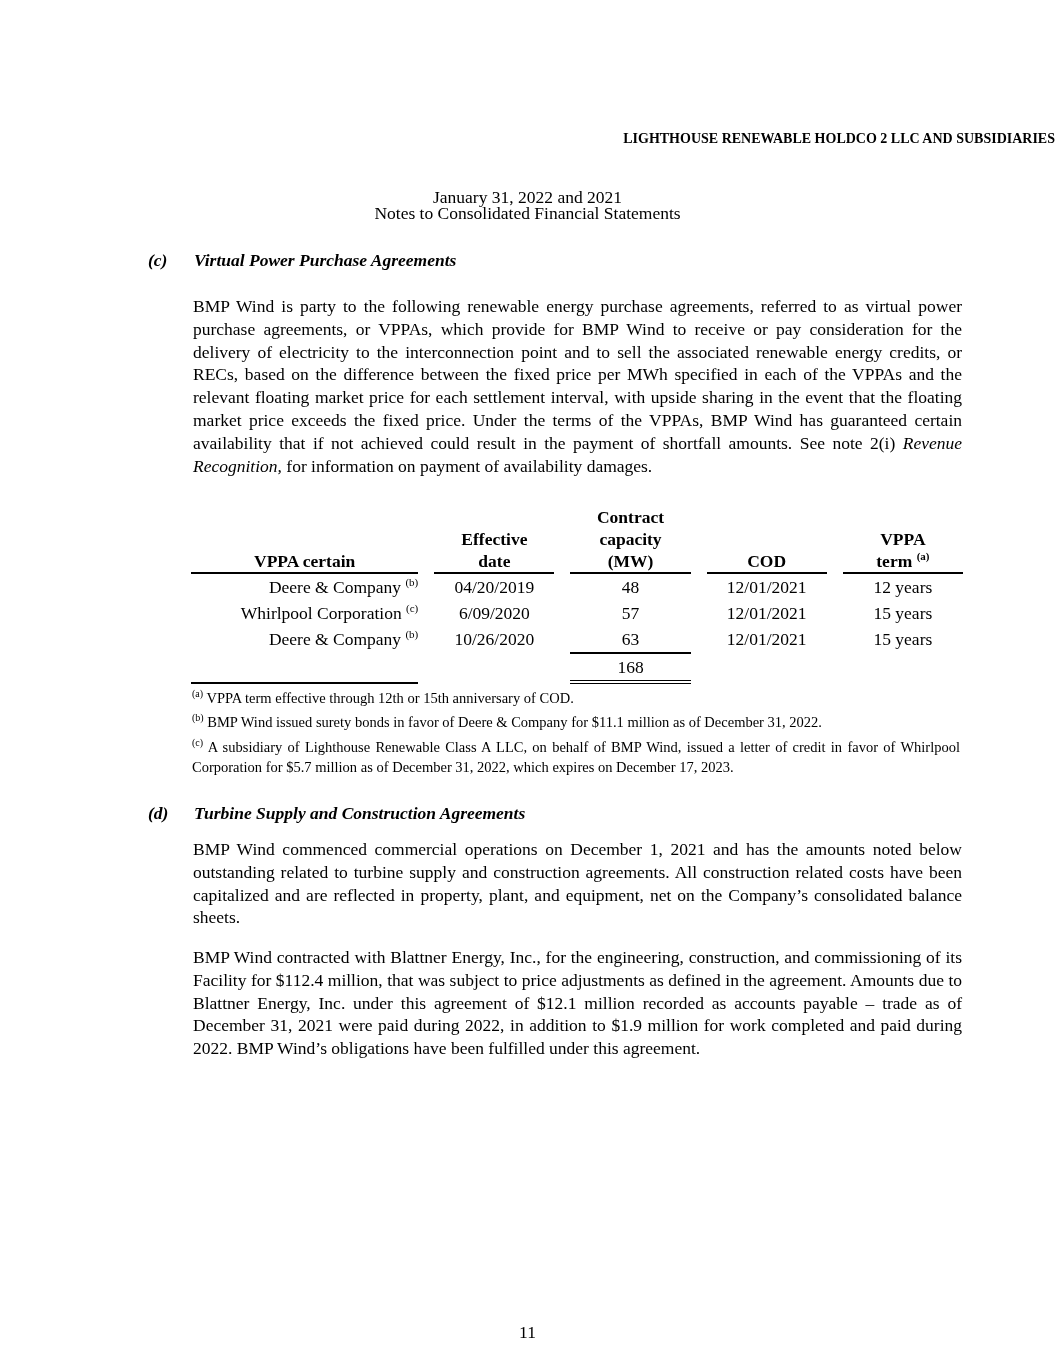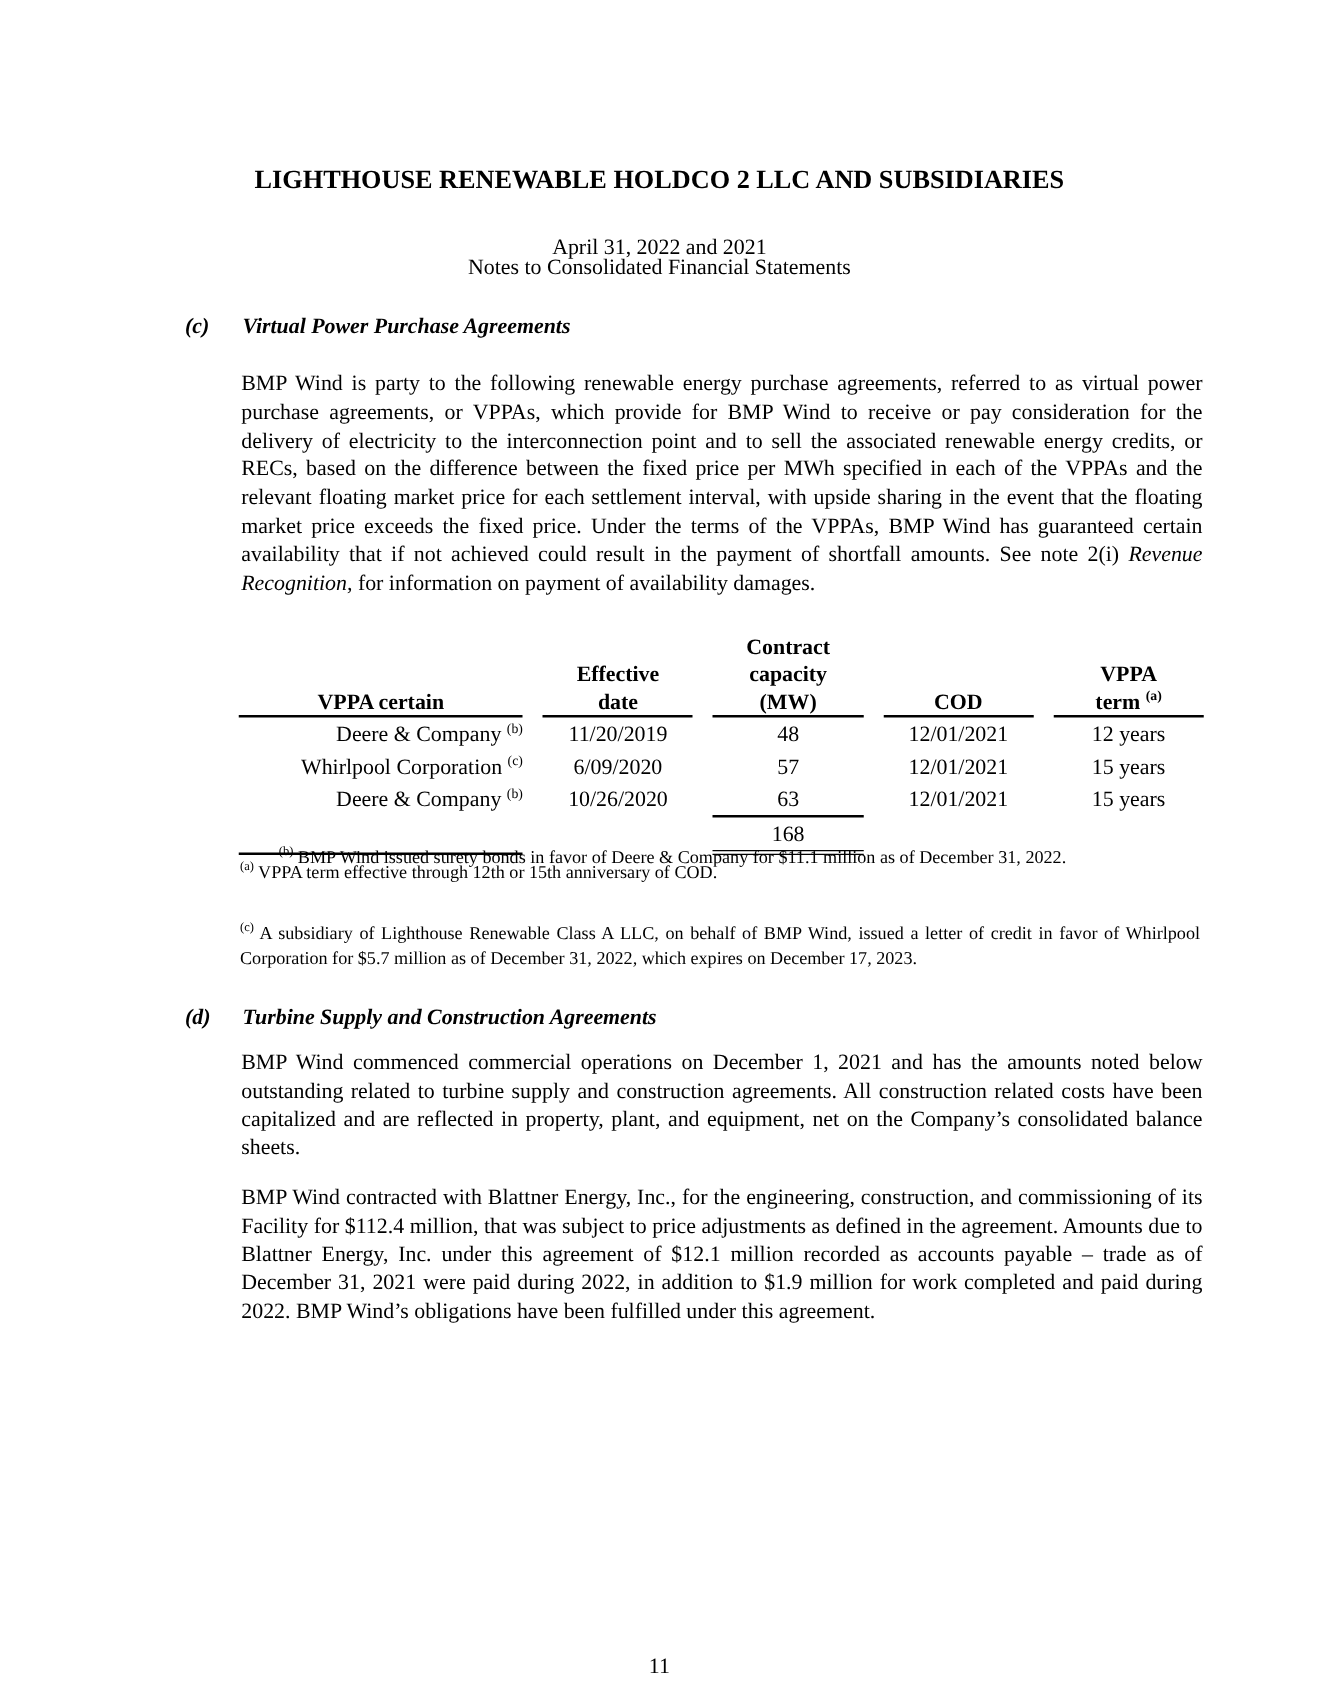--- a/index.html
+++ b/index.html
@@ -1,21 +1,21 @@
 <!DOCTYPE html>
 <html><head>
   <meta charset="utf-8">
   <style>
     html, body { margin: 0; padding: 0; background: #ffffff; }
     body {
       width: 1055px; height: 1365px; position: relative; overflow: hidden;
       font-family: "Liberation Serif", serif; color: #000; font-size: 17.5px;
     }
     .header { position: absolute; left: 0; width: 1055px; text-align: center; }
-    .h1 { top: 131px; font-weight: bold; font-size: 21px; }
+    .h1 { top: 131px; font-weight: bold; font-size: 14px; text-align: right; }
     .h2 { top: 159px; margin-top: 44px; }
     .h3 { top: 187px; }
     .sec-head { position: absolute; left: 148px; font-weight: bold; font-style: italic; }
     .sec-head .letter { display: inline-block; width: 46px; }
     .para {
       position: absolute; left: 193px; width: 769px;
       text-align: justify; line-height: 22.8px; margin: 0;
     }
     .para i { font-style: italic; }
     table.vppa {
@@ -35,21 +35,21 @@
     .fn-line { position: absolute; left: 191px; top: 682px; width: 227px; border-top: 2px solid #000; }
     .fn { position: absolute; left: 192px; width: 768px; font-size: 14.5px; line-height: 20px; margin: 0; text-align: justify; }
     .fn sup { font-size: 10px; vertical-align: 6px; }
     .pagenum { position: absolute; top: 1322px; left: 0; width: 1055px; text-align: center; }
   </style>
 </head>
 <body>
 
 <div class="header h1">LIGHTHOUSE RENEWABLE HOLDCO 2 LLC AND SUBSIDIARIES</div>
 <div class="header h2">Notes to Consolidated Financial Statements</div>
-<div class="header h3">April 31, 2022 and 2021</div>
+<div class="header h3">January 31, 2022 and 2021</div>
 
 <div class="sec-head" style="top:250px;">
   <span class="letter">(c)</span><span>Virtual Power Purchase Agreements</span>
 </div>
 
 <p class="para" style="top:295px;"><span>BMP Wind is party to the following renewable energy purchase agreements, referred to as virtual power purchase agreements, or VPPAs, which provide for BMP Wind to receive or pay consideration for the delivery of electricity to the interconnection point and to sell the associated renewable energy credits, or RECs, based on the difference between the fixed price per MWh specified in each of the VPPAs and the relevant floating market price for each settlement interval, with upside sharing in the event that the floating market price exceeds the fixed price. Under the terms of the VPPAs, BMP Wind has guaranteed certain availability that if not achieved could result in the payment of shortfall amounts. See note 2(i) </span><i>Revenue Recognition,</i><span> for information on payment of availability damages.</span></p>
 
 <table class="vppa">
   <thead>
     <tr>
@@ -71,21 +71,21 @@
       <th class="gap"></th>
       <th style="width:120px;">
           <span class="ul"><span>VPPA</span><br><span>term</span> <sup>(a)</sup></span>
         </th>
     </tr>
   </thead>
   <tbody>
     <tr>
       <td class="left"><span>Deere &amp; Company</span> <sup>(b)</sup></td>
         <td></td>
-      <td>11/20/2019</td>
+      <td>04/20/2019</td>
         <td></td>
       <td>48</td>
         <td></td>
       <td>12/01/2021</td>
         <td></td>
       <td>12 years</td>
     </tr>
     <tr>
       <td class="left"><span>Whirlpool Corporation</span> <sup>(c)</sup></td>
         <td></td>
@@ -118,21 +118,21 @@
         <td></td>
         <td></td>
         <td></td>
     </tr>
   </tbody>
 </table>
 
 <div class="fn-line"></div>
 
 <p class="fn" style="top:688px;"><sup>(a)</sup> <span>VPPA term effective through 12th or 15th anniversary of COD.</span></p>
-<p class="fn" style="top:676px;margin-left:31px;"><sup>(b)</sup> <span>BMP Wind issued surety bonds in favor of Deere &amp; Company for $11.1 million as of December 31, 2022.</span></p>
+<p class="fn" style="top:712px;"><sup>(b)</sup> <span>BMP Wind issued surety bonds in favor of Deere &amp; Company for $11.1 million as of December 31, 2022.</span></p>
 <p class="fn" style="top:737px;"><sup>(c)</sup> <span>A subsidiary of Lighthouse Renewable Class A LLC, on behalf of BMP Wind, issued a letter of credit in favor of Whirlpool Corporation for $5.7 million as of December 31, 2022, which expires on December 17, 2023.</span></p>
 
 <div class="sec-head" style="top:803px;">
   <span class="letter">(d)</span><span>Turbine Supply and Construction Agreements</span>
 </div>
 
 <p class="para" style="top:838px;">BMP Wind commenced commercial operations on December 1, 2021 and has the amounts noted below outstanding related to turbine supply and construction agreements. All construction related costs have been capitalized and are reflected in property, plant, and equipment, net on the Company’s consolidated balance sheets.</p>
 <p class="para" style="top:946px;">BMP Wind contracted with Blattner Energy, Inc., for the engineering, construction, and commissioning of its Facility for $112.4 million, that was subject to price adjustments as defined in the agreement. Amounts due to Blattner Energy, Inc. under this agreement of $12.1 million recorded as accounts payable – trade as of December 31, 2021 were paid during 2022, in addition to $1.9 million for work completed and paid during 2022. BMP Wind’s obligations have been fulfilled under this agreement.</p>
 
 <div class="pagenum">11</div>

